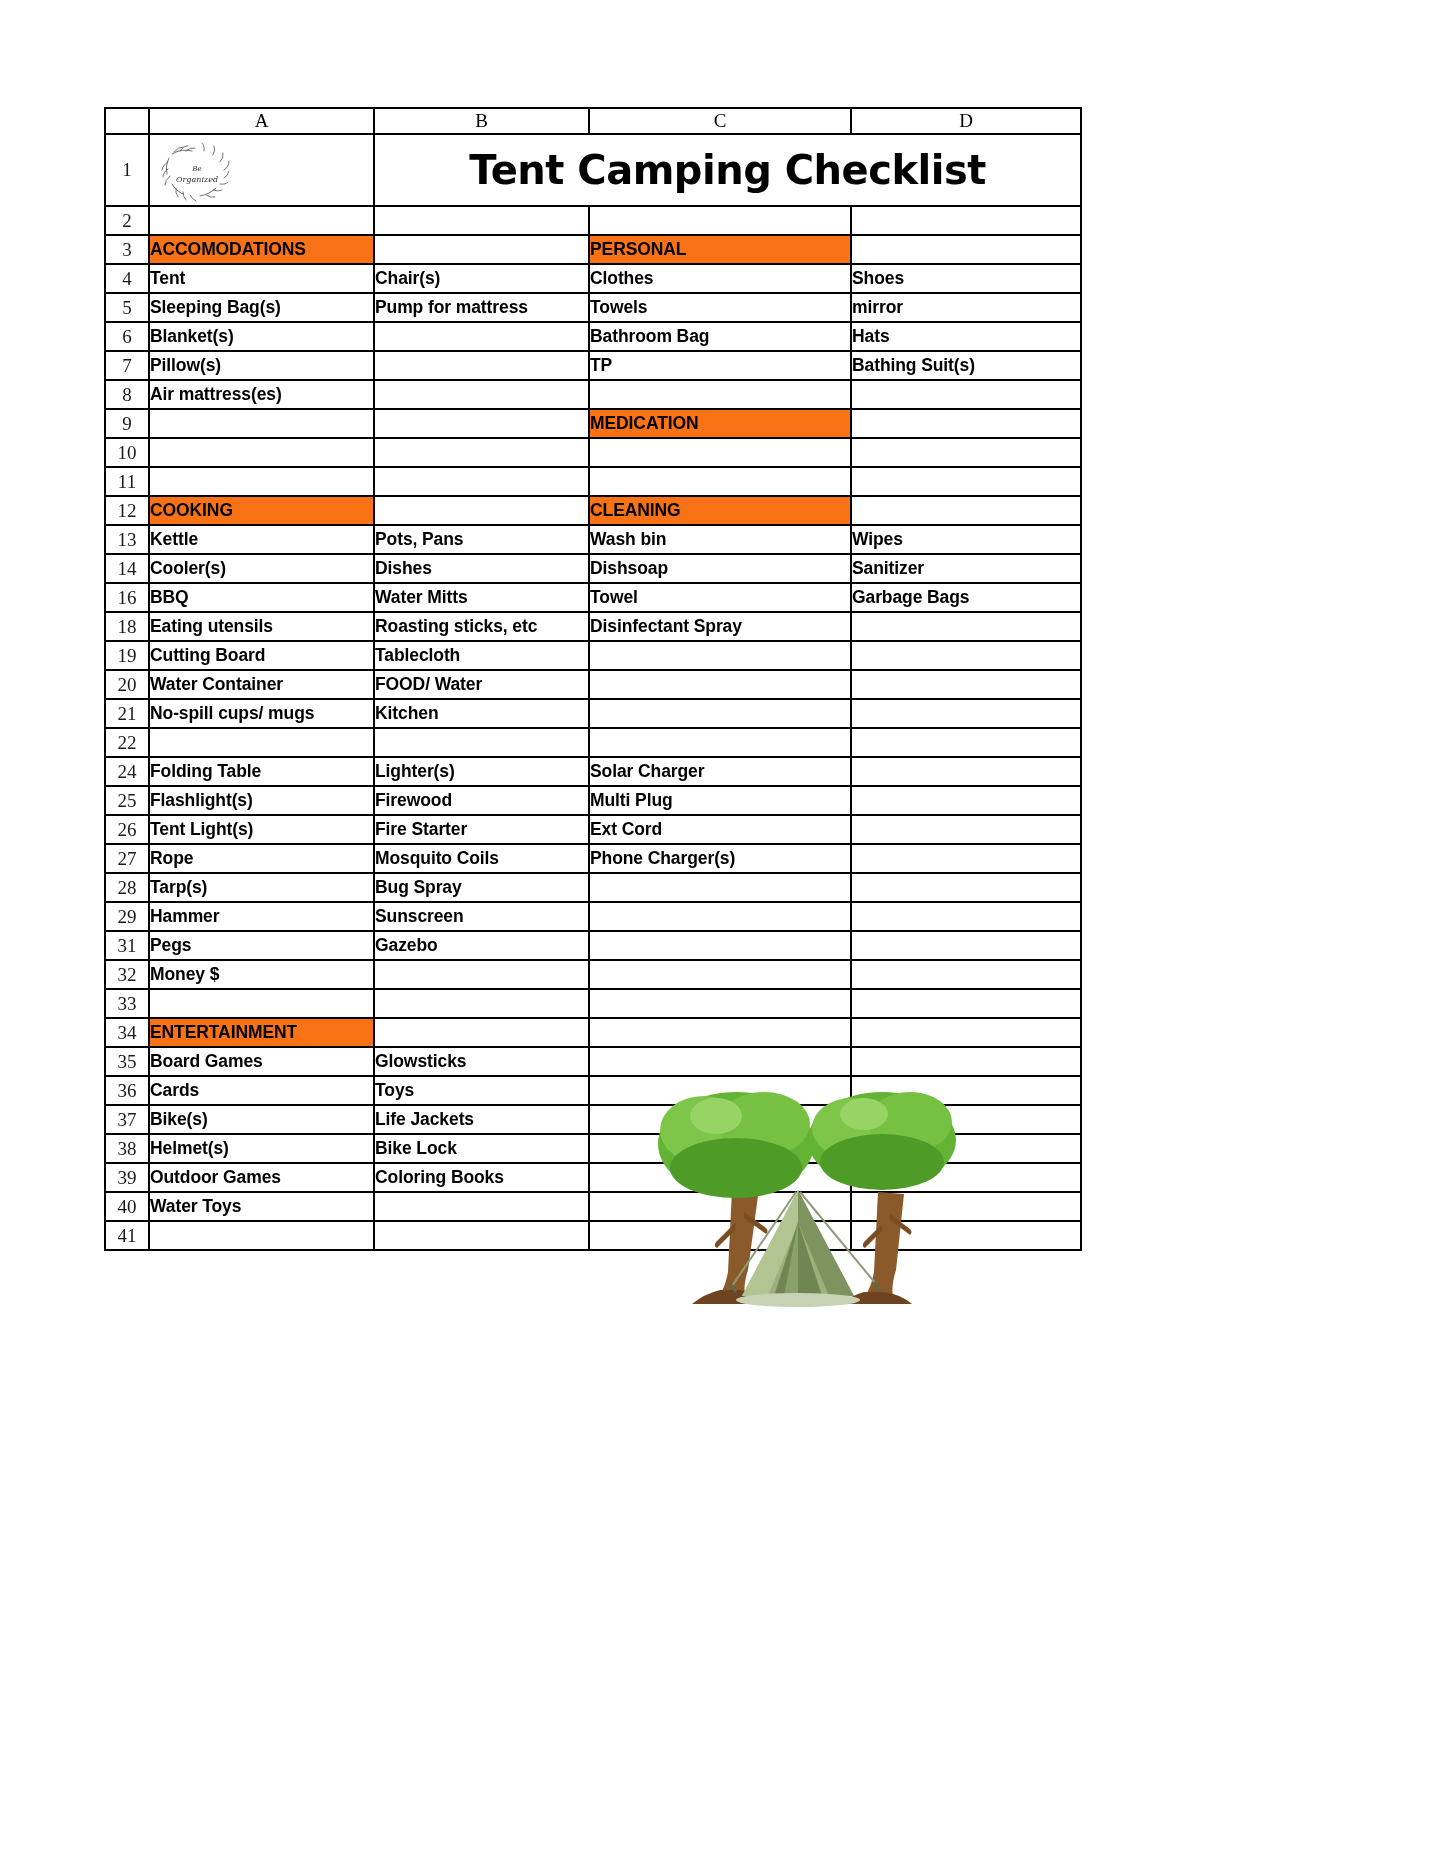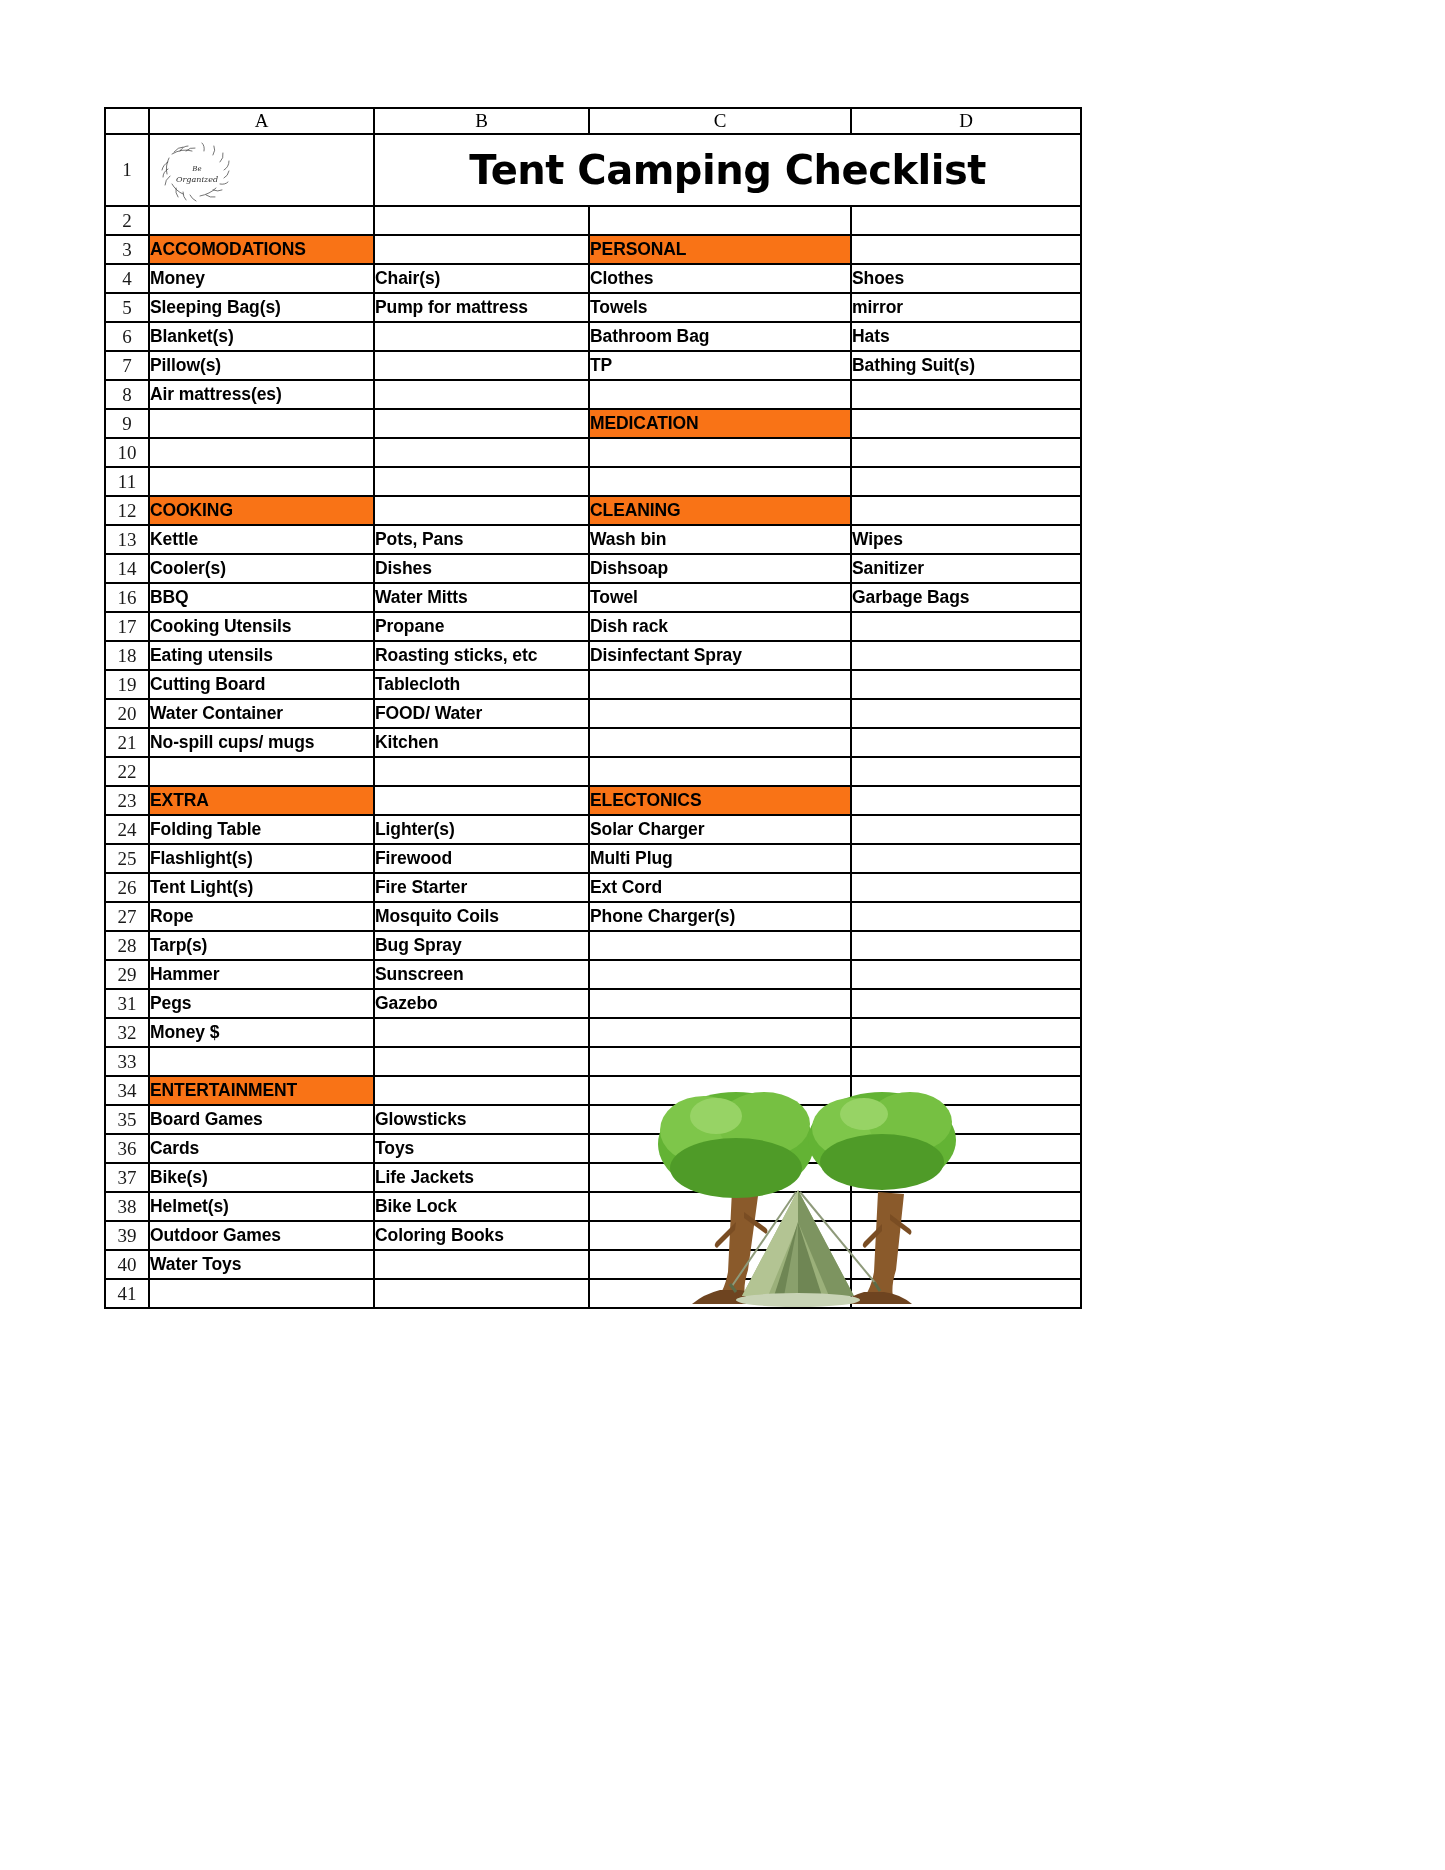--- a/index.html
+++ b/index.html
@@ -205,21 +205,21 @@
         </tr>
         <tr>
           <td class="rownum">3</td>
           <td class="cell opaque section">ACCOMODATIONS</td>
           <td class="cell opaque"></td>
           <td class="cell opaque section">PERSONAL</td>
           <td class="cell opaque"></td>
         </tr>
         <tr>
           <td class="rownum">4</td>
-          <td class="cell opaque">Money</td>
+          <td class="cell opaque">Tent</td>
           <td class="cell opaque">Chair(s)</td>
           <td class="cell opaque">Clothes</td>
           <td class="cell opaque">Shoes</td>
         </tr>
         <tr>
           <td class="rownum">5</td>
           <td class="cell opaque">Sleeping Bag(s)</td>
           <td class="cell opaque">Pump for mattress</td>
           <td class="cell opaque">Towels</td>
           <td class="cell opaque">mirror</td>
@@ -288,27 +288,20 @@
           <td class="cell opaque">Sanitizer</td>
         </tr>
         <tr>
           <td class="rownum">16</td>
           <td class="cell opaque">BBQ</td>
           <td class="cell opaque">Water Mitts</td>
           <td class="cell opaque">Towel</td>
           <td class="cell opaque">Garbage Bags</td>
         </tr>
         <tr>
-          <td class="rownum">17</td>
-          <td class="cell opaque">Cooking Utensils</td>
-          <td class="cell opaque">Propane</td>
-          <td class="cell opaque">Dish rack</td>
-          <td class="cell opaque"></td>
-        </tr>
-        <tr>
           <td class="rownum">18</td>
           <td class="cell opaque">Eating utensils</td>
           <td class="cell opaque">Roasting sticks, etc</td>
           <td class="cell opaque">Disinfectant Spray</td>
           <td class="cell opaque"></td>
         </tr>
         <tr>
           <td class="rownum">19</td>
           <td class="cell opaque">Cutting Board</td>
           <td class="cell opaque">Tablecloth</td>
@@ -327,27 +320,20 @@
           <td class="cell opaque">No-spill cups/ mugs</td>
           <td class="cell opaque">Kitchen</td>
           <td class="cell opaque"></td>
           <td class="cell opaque"></td>
         </tr>
         <tr>
           <td class="rownum">22</td>
           <td class="cell opaque"></td>
           <td class="cell opaque"></td>
           <td class="cell opaque"></td>
-          <td class="cell opaque"></td>
-        </tr>
-        <tr>
-          <td class="rownum">23</td>
-          <td class="cell opaque section">EXTRA</td>
-          <td class="cell opaque"></td>
-          <td class="cell opaque section">ELECTONICS</td>
           <td class="cell opaque"></td>
         </tr>
         <tr>
           <td class="rownum">24</td>
           <td class="cell opaque">Folding Table</td>
           <td class="cell opaque">Lighter(s)</td>
           <td class="cell opaque">Solar Charger</td>
           <td class="cell opaque"></td>
         </tr>
         <tr>

